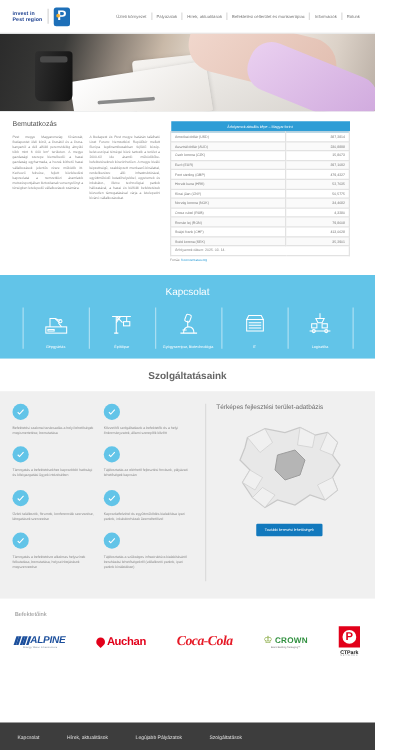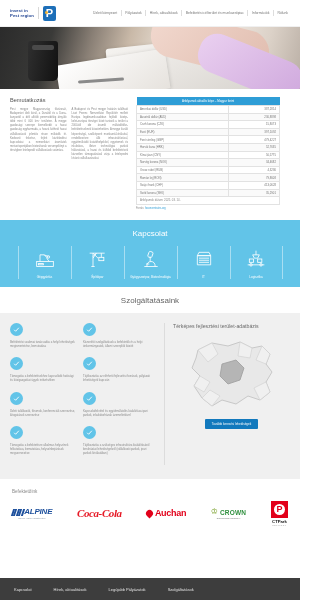--- a/index.html
+++ b/index.html
@@ -106,21 +106,21 @@
     border-left:1px solid rgba(255,255,255,.45);
     display:flex; flex-direction:column; align-items:center; cursor:pointer;
   }
   .sector:last-child { border-right:1px solid rgba(255,255,255,.45); }
   .sector-icon { height:26px; display:flex; align-items:center; justify-content:center; }
   .sector-icon svg { display:block; }
   .sector-label { font-size:3px; color:#fff; margin-top:3px; line-height:4px; }
 
   
   .services-head { background:#fff; text-align:center; padding:9px 0 8px; }
-  .services-head h2 { font-size:8px; font-weight:normal; color:#666; }
+  .services-head h2 { font-size:8px; font-weight:bold; color:#666; }
   .services { background:#f0f0f0; padding:10px 10px 14px; display:flex; gap:8px; }
   .svc-left { width:146px; }
   .svc-grid { display:flex; flex-wrap:wrap; }
   .svc-item { width:50%; padding-right:6px; margin-bottom:9px; }
   .svc-badge {
     width:13px; height:13px; border-radius:50%; background:#62c4e8;
     display:flex; align-items:center; justify-content:center; margin-bottom:4px;
   }
   .svc-badge svg { display:block; }
   .svc-text { font-size:2.8px; line-height:4.2px; color:#8a8a8a; }
@@ -493,28 +493,28 @@
                 <i></i>
                 <i></i>
             </div>
             <div class="alpine-word">ALPINE</div>
           </div>
           <div class="alpine-sub">Energy Water Infrastructure</div>
         </div>
       </div>
 
       <div class="inv-logo">
-        <div class="coke">Coca-Cola</div>
-      </div>
-
-      <div class="inv-logo">
         <div class="auchan">
           <div class="auchan-bird"></div>
           <div class="auchan-word">Auchan</div>
         </div>
+      </div>
+
+      <div class="inv-logo">
+        <div class="coke">Coca-Cola</div>
       </div>
 
       <div class="inv-logo">
         <div class="crown-wrap">
           <div class="crown-top">
             <div class="crown-mark">♔</div>
             <div class="crown-word">CROWN</div>
           </div>
           <div class="crown-sub">Brand Building Packaging™</div>
         </div>

